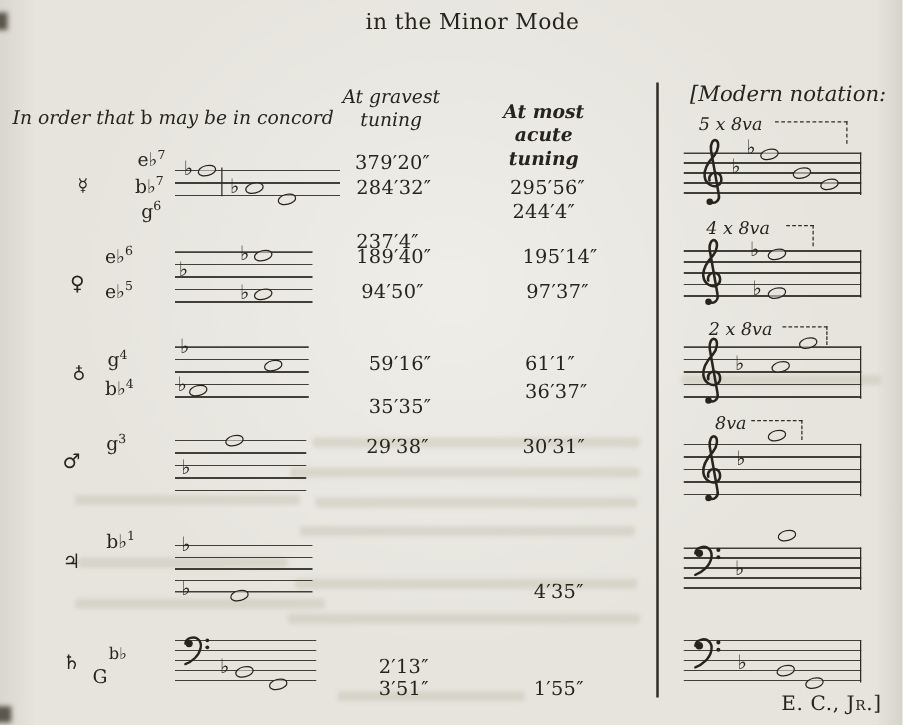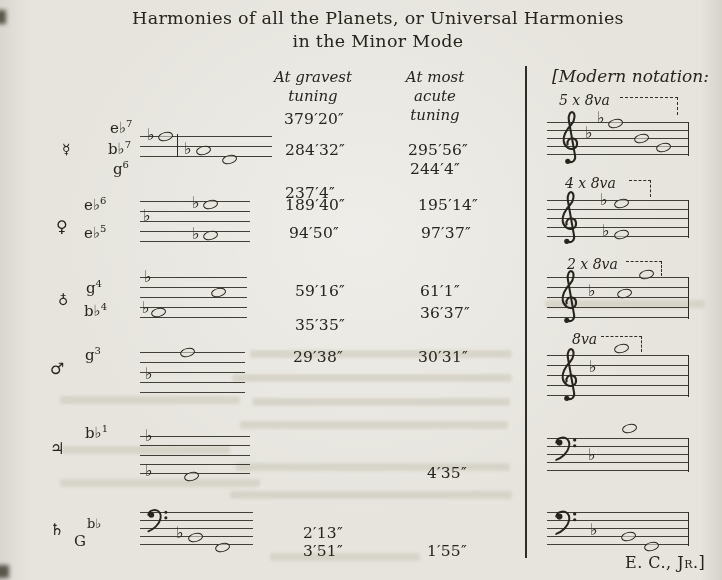--- a/index.html
+++ b/index.html
@@ -47,48 +47,48 @@
   <div class="bleed" style="left:62px;top:446px;width:168px;height:8px;"></div>
   <div class="bleed" style="left:236px;top:463px;width:274px;height:8px;"></div>
   <div class="bleed" style="left:60px;top:479px;width:200px;height:8px;"></div>
   <div class="bleed" style="left:230px;top:491px;width:282px;height:8px;"></div>
   <div class="bleed" style="left:270px;top:553px;width:150px;height:8px;"></div>
   <div class="bleed" style="left:545px;top:300px;width:160px;height:8px;"></div>
   <div class="smudge" style="left:-4px;top:10px;width:10px;height:14px;"></div>
   <div class="smudge" style="left:-5px;top:565px;width:14px;height:13px;"></div>
 
   <div class="abs title">
-    <div>Harmonies of all the Planets, or Universal Harmonies</div>
     <div>in the Minor Mode</div>
   </div>
 
+  <div class="abs hdrleft" style="left:10px;top:87px;"><span class="it">In order that </span><span>b</span><span class="it"> may be in concord</span></div>
   <div class="abs colhead it" style="left:267px;top:68px;width:92px;">
     <div>At gravest</div>
     <div>tuning</div>
   </div>
-  <div class="abs colhead it" style="left:385px;top:68px;width:100px;">
+  <div class="abs colhead it" style="left:385px;top:80px;width:100px;font-weight:bold;">
     <div>At most acute</div>
     <div>tuning</div>
   </div>
   <div class="abs it" style="left:552px;top:68px;font-size:17px;">[Modern notation:</div>
 
   <div class="divider" style="left:525px;top:66px;height:492px;"></div>
 
   <div class="abs planet" style="left:62px;top:142px;font-size:14px;">☿</div>
   <div class="abs noteName" style="left:110px;top:121px;"><span>e♭</span><sup>7</sup></div>
   <div class="abs noteName" style="left:108px;top:142px;"><span>b♭</span><sup>7</sup></div>
   <div class="abs noteName" style="left:113px;top:162px;"><span>g</span><sup>6</sup></div>
   <div class="staff" style="left:140px;top:136px;width:132px;height:21.5px;--st:10px;"></div>
   <div class="abs flat" style="left:147px;top:127px;">♭</div>
   <div class="wnote" style="left:158px;top:132px;"></div>
   <div class="barline" style="left:177px;top:134px;height:23px;"></div>
   <div class="abs flat" style="left:184px;top:141px;">♭</div>
   <div class="wnote" style="left:196px;top:146px;"></div>
   <div class="wnote" style="left:222px;top:155px;"></div>
-  <div class="abs val" style="left:284px;top:112px;">379′20″</div>
+  <div class="abs val" style="left:284px;top:123px;">379′20″</div>
   <div class="abs val" style="left:285px;top:143px;">284′32″</div>
   <div class="abs val" style="left:285px;top:162px;margin-top:24px;">237′4″</div>
   <div class="abs val" style="left:408px;top:143px;">295′56″</div>
   <div class="abs val" style="left:410px;top:162px;">244′4″</div>
 
   <div class="abs planet" style="left:56px;top:219px;font-size:16px;">♀</div>
   <div class="abs noteName" style="left:84px;top:198px;"><span>e♭</span><sup>6</sup></div>
   <div class="abs noteName" style="left:84px;top:226px;"><span>e♭</span><sup>5</sup></div>
   <div class="staff" style="left:140px;top:201px;width:110px;height:41.5px;--st:10px;"></div>
   <div class="abs flat" style="left:143px;top:208px;">♭</div>

